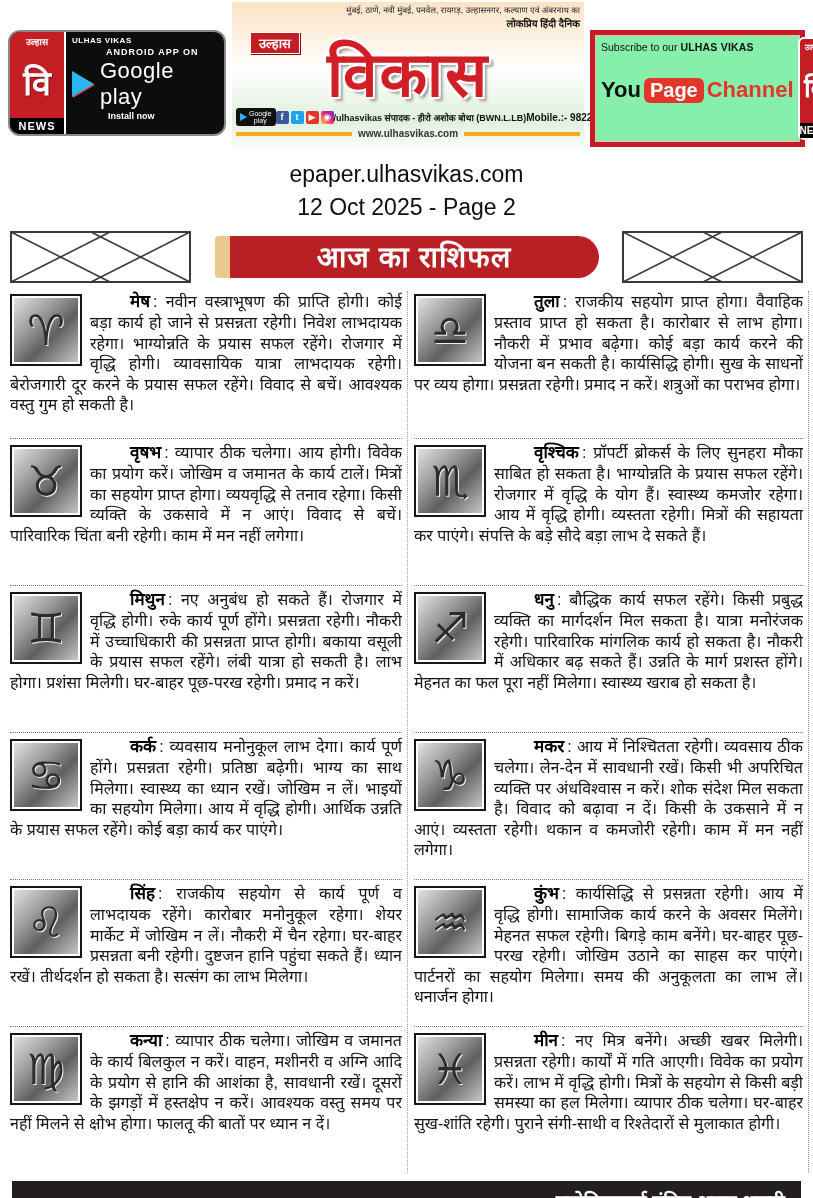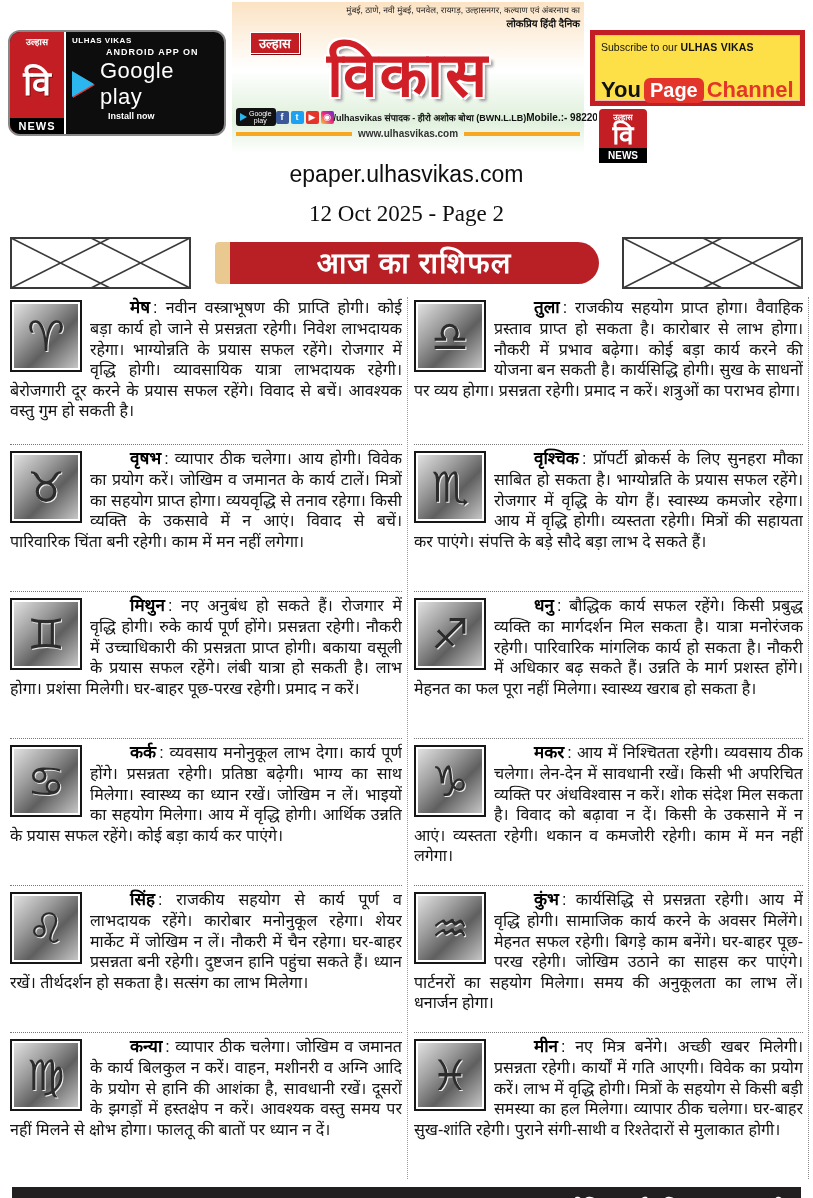--- a/index.html
+++ b/index.html
@@ -53,38 +53,38 @@
   .s-fb { background:#3b5998; } .s-tw { background:#1da1f2; } .s-yt { background:#e4352b; }
   .s-ig { background:linear-gradient(45deg,#f9ce34,#ee2a7b,#6228d7); }
   .handle-line { font-size:9px; font-weight:bold; color:#111; white-space:nowrap; }
   .mobile-line { font-size:10px; font-weight:bold; color:#111; white-space:nowrap; }
   .site-line { display:flex; align-items:center; justify-content:center; gap:6px; margin:2px 0 12px 0; padding-bottom:2px; }
   .site-line .bar { height:4px; background:#f7a823; flex:1; }
   .site-text { font-size:10px; font-weight:bold; color:#333; }
 
   
   .yt-badge {
-    margin-top:28px; width:215px; height:76px; background:#fde047; border:5px solid #c41e25;
-    display:flex; align-items:stretch; cursor:pointer; box-shadow:0 0 0 1px #f0b9b9 inset;flex-direction:column;
+    margin-top:28px; width:215px; height:117px; background:#86efac; border:5px solid #c41e25;
+    display:flex; align-items:stretch; cursor:pointer; box-shadow:0 0 0 1px #f0b9b9 inset;
   }
   .yt-left { flex:1; padding:6px 2px 2px 6px; }
   .yt-line1 { font-size:10.5px; color:#111; white-space:nowrap; }
   .yt-line1 .bold { font-weight:bold; letter-spacing:.2px; }
   .yt-line2 { display:flex; align-items:center; gap:3px; margin-top:24px; }
   .yt-you { font-size:22px; font-weight:bold; color:#111; }
   .yt-tube { background:#e4352b; color:#fff; font-size:20px; font-weight:bold; border-radius:6px; padding:1px 6px; }
   .yt-channel { font-size:22px; font-weight:bold; color:#e4352b; }
   .yt-logo { width:52px; background:#c41e25; display:flex; flex-direction:column; align-items:center; justify-content:space-between; border:2px solid #fff; border-radius:6px; margin:2px; }
   .yt-logo .uv-top { color:#fff; font-size:8px; font-weight:bold; margin-top:2px; }
   .yt-logo .uv-letter { color:#fff; font-size:26px; font-weight:bold; line-height:1; }
   .yt-logo .uv-news { background:#000; color:#fff; font-size:10px; font-weight:bold; width:100%; text-align:center; padding:2px 0; }
 
   
   .epaper-line { text-align:center; font-size:23px; color:#0e0e0e; margin-top:8px; }
-  .date-line { text-align:center; font-size:23px; color:#0e0e0e; margin-top:13px;font-family:Liberation Serif, serif; }
+  .date-line { text-align:center; font-size:23px; color:#0e0e0e; margin-top:6px; }
 
   
   .banner-row { display:flex; align-items:center; justify-content:space-between; margin:10px 8px 0 8px; }
   .ad-box { width:181px; height:52px; }
   .banner { width:384px; height:42px; display:flex; align-items:stretch; }
   .banner-tan { width:15px; background:#e9c98f; border-radius:4px 0 0 4px; }
   .banner-red { flex:1; background:#b92025; border-radius:0 28px 28px 0; display:flex; align-items:center; justify-content:center; }
   .banner-title { color:#fff; font-size:29px; font-weight:bold; letter-spacing:1px; padding-bottom:3px; }
 
   

